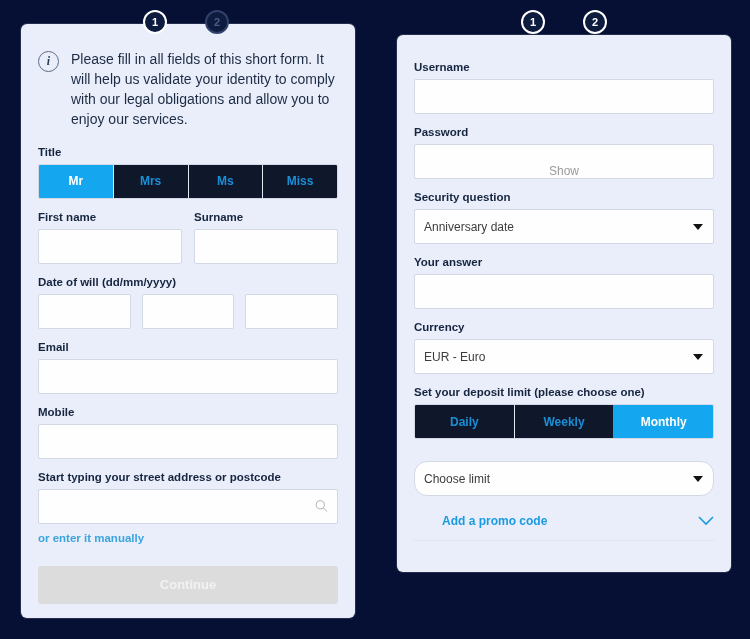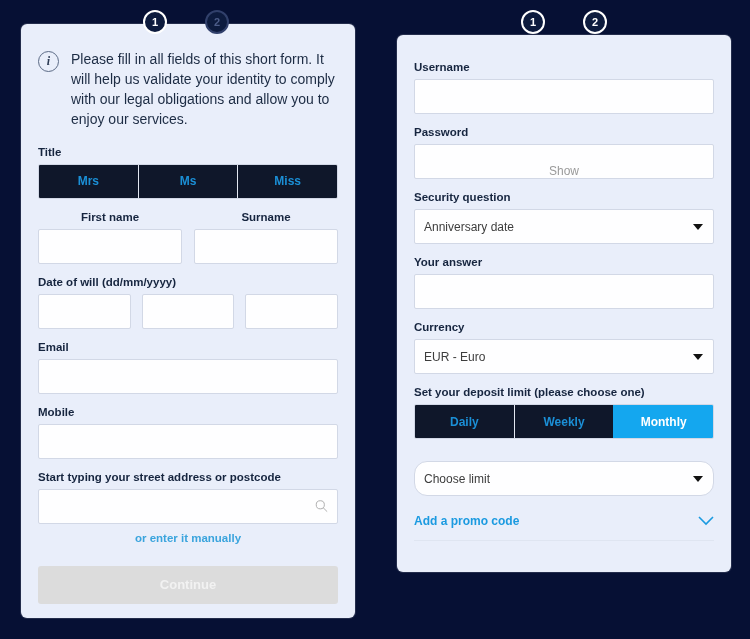--- a/index.html
+++ b/index.html
@@ -128,21 +128,21 @@
     height: 35px;
     width: 100%;
     display: flex;
     align-items: center;
     padding: 0 9px;
     font-size: 12px;
     color: #3a3a3a;
     font-family: "Liberation Sans", sans-serif;
   }
 
-  .row { display: flex; gap: 12px; text-align: center; }
+  .row { display: flex; gap: 12px; }
   .row > * { flex: 1 1 0; }
 
   .dob-row { display: flex; gap: 11px; }
   .dob-row > .field { flex: 1 1 0; }
 
   
   .segment {
     display: flex;
     width: 100%;
     border: 1px solid #d2d8e6;
@@ -226,21 +226,21 @@
     position: absolute;
     right: 10px;
     top: 50%;
     transform: translateY(-50%);
     width: 13px;
     height: 13px;
     opacity: .55;
   }
 
   .link-right {
-    text-align: center;
+    text-align: left;
     font-size: 11.5px;
     font-weight: bold;
     color: #3aa4dd;
     margin-top: 8px;
   }
 
   .continue-btn {
     margin-top: 22px;
     width: 100%;
     height: 38px;
@@ -262,20 +262,21 @@
     display: flex;
     align-items: center;
     justify-content: space-between;
     padding-bottom: 12px;
     border-bottom: 1px solid #dfe5f1;
   }
   .promo-label {
     font-size: 12px;
     font-weight: bold;
     color: #1b9ae0;
+    margin-left: 28px;
   }
   .chev { width: 16px; height: 10px; }
 </style>
 </head>
 <body>
 
 <div class="stage">
 
   <div class="steps steps-left">
     <div class="step-circle active">1</div>
@@ -286,20 +287,21 @@
     <div class="panel-body">
 
       <div class="info-row">
         <div class="info-icon">i</div>
         <div class="info-text">Please fill in all fields of this short form. It will help us validate your identity to comply with our legal obligations and allow you to enjoy our services.</div>
       </div>
 
       <span class="label">Title</span>
 
       <div class="segment">
+        <div class="seg selected">Mr</div>
         <div class="seg">Mrs</div>
         <div class="seg">Ms</div>
         <div class="seg">Miss</div>
       </div>
 
       <div class="row">
         <div>
           <span class="label">First name</span>
           <div class="field"></div>
         </div>

